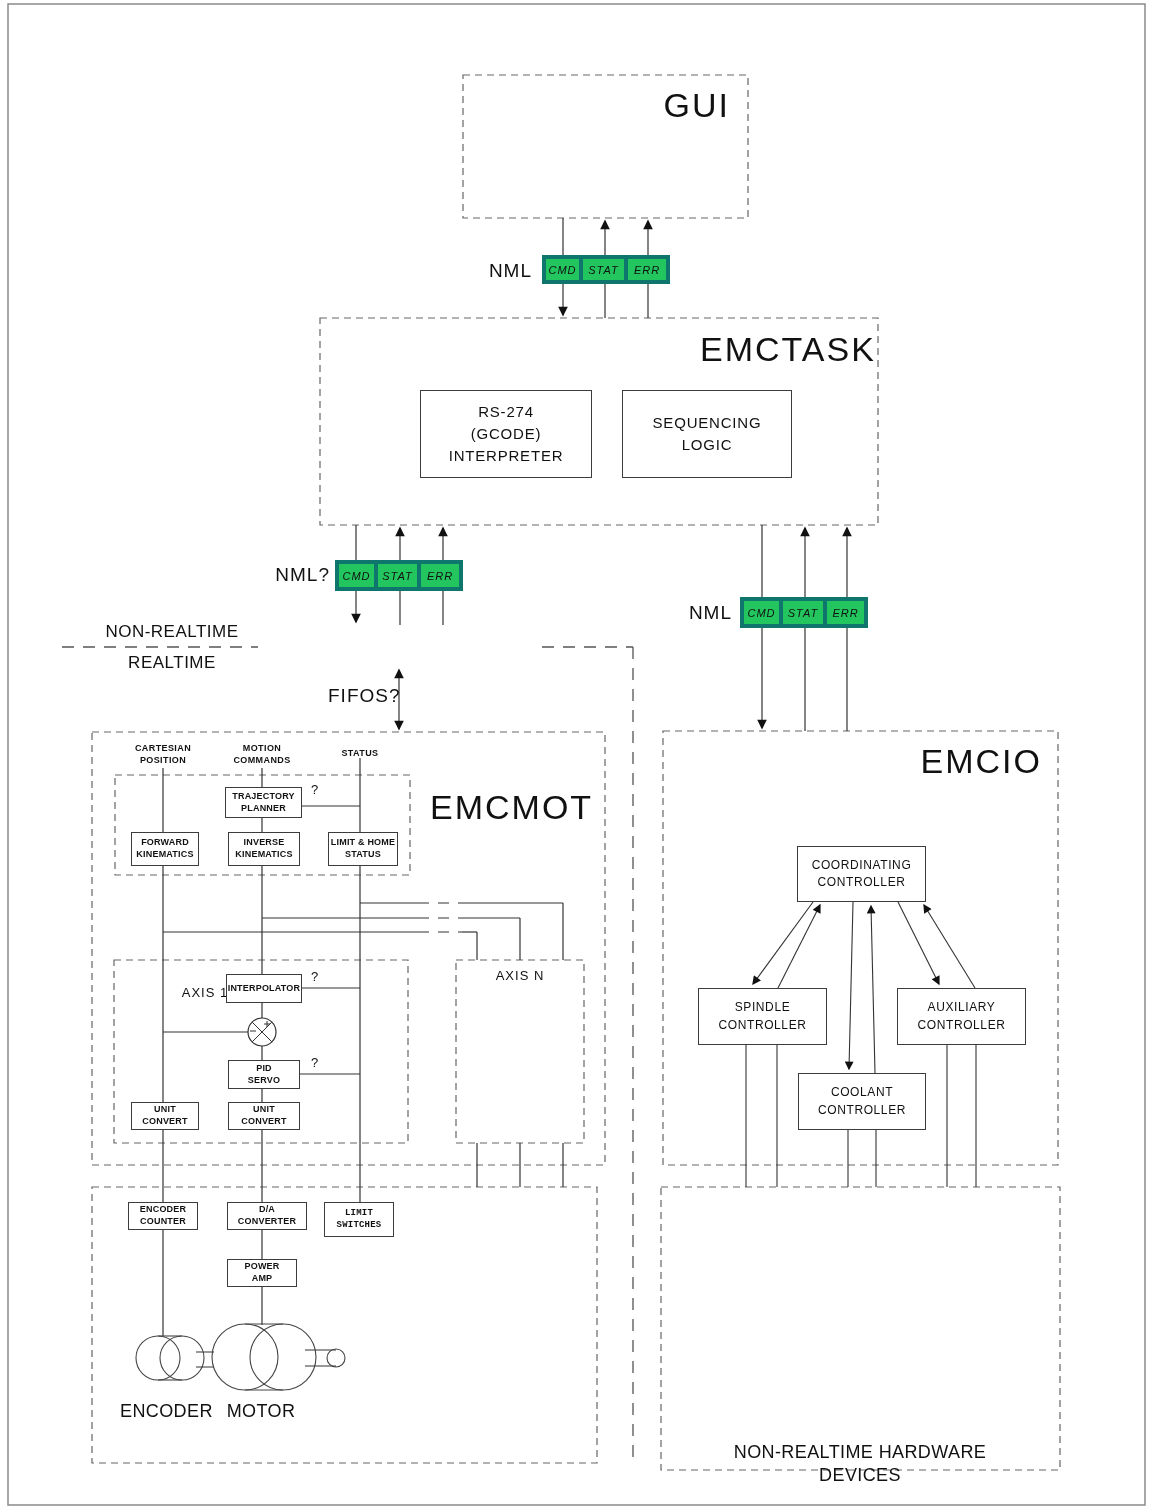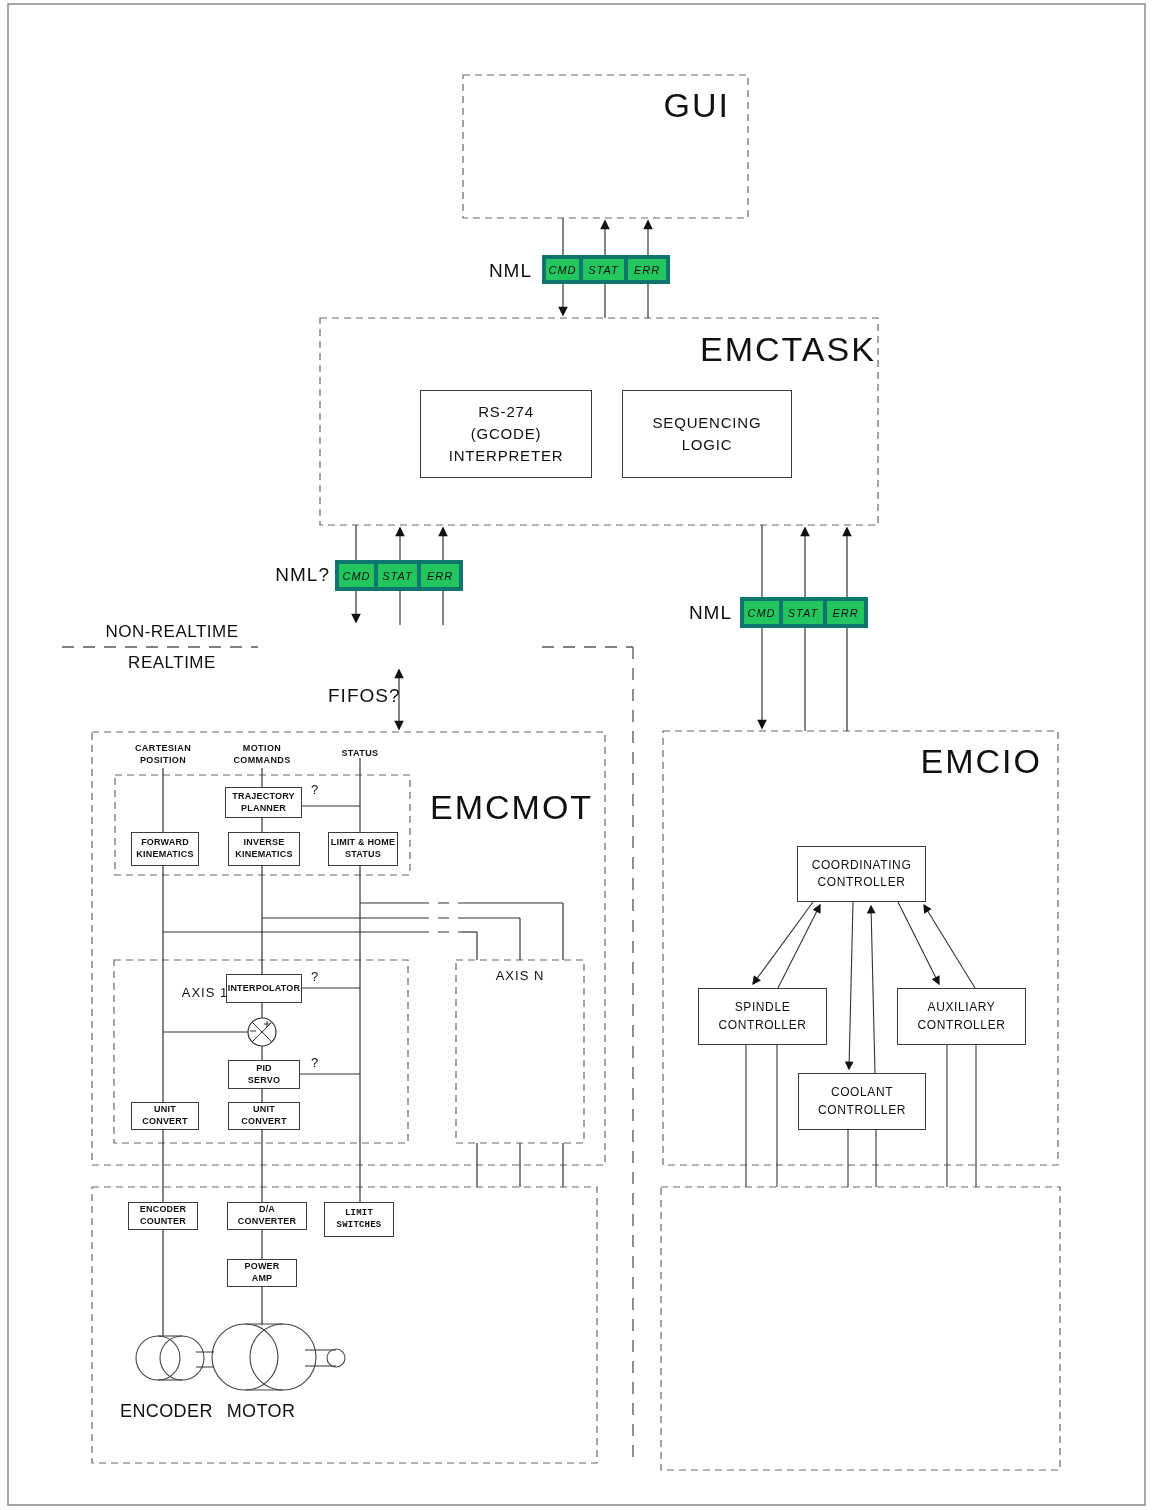--- a/index.html
+++ b/index.html
@@ -259,14 +259,15 @@
   <div class="sbox f9" style="left:227px;top:1202px;width:80px;height:28px;">D/A
 CONVERTER</div>
   <div class="sbox f9" style="left:324px;top:1202px;width:70px;height:35px;font-family:Liberation Mono, monospace;">LIMIT
 SWITCHES</div>
   <div class="sbox f9" style="left:227px;top:1259px;width:70px;height:28px;">POWER
 AMP</div>
 
   <div class="lbl f18 tc" style="left:120px;top:1400px;width:85px;">ENCODER</div>
   <div class="lbl f18 tc" style="left:225px;top:1400px;width:72px;">MOTOR</div>
 
+  <div class="lbl f18 tc" style="left:710px;top:1441px;width:300px;">NON-REALTIME HARDWARE DEVICES</div>
 
 </div>
 
 </body></html>

